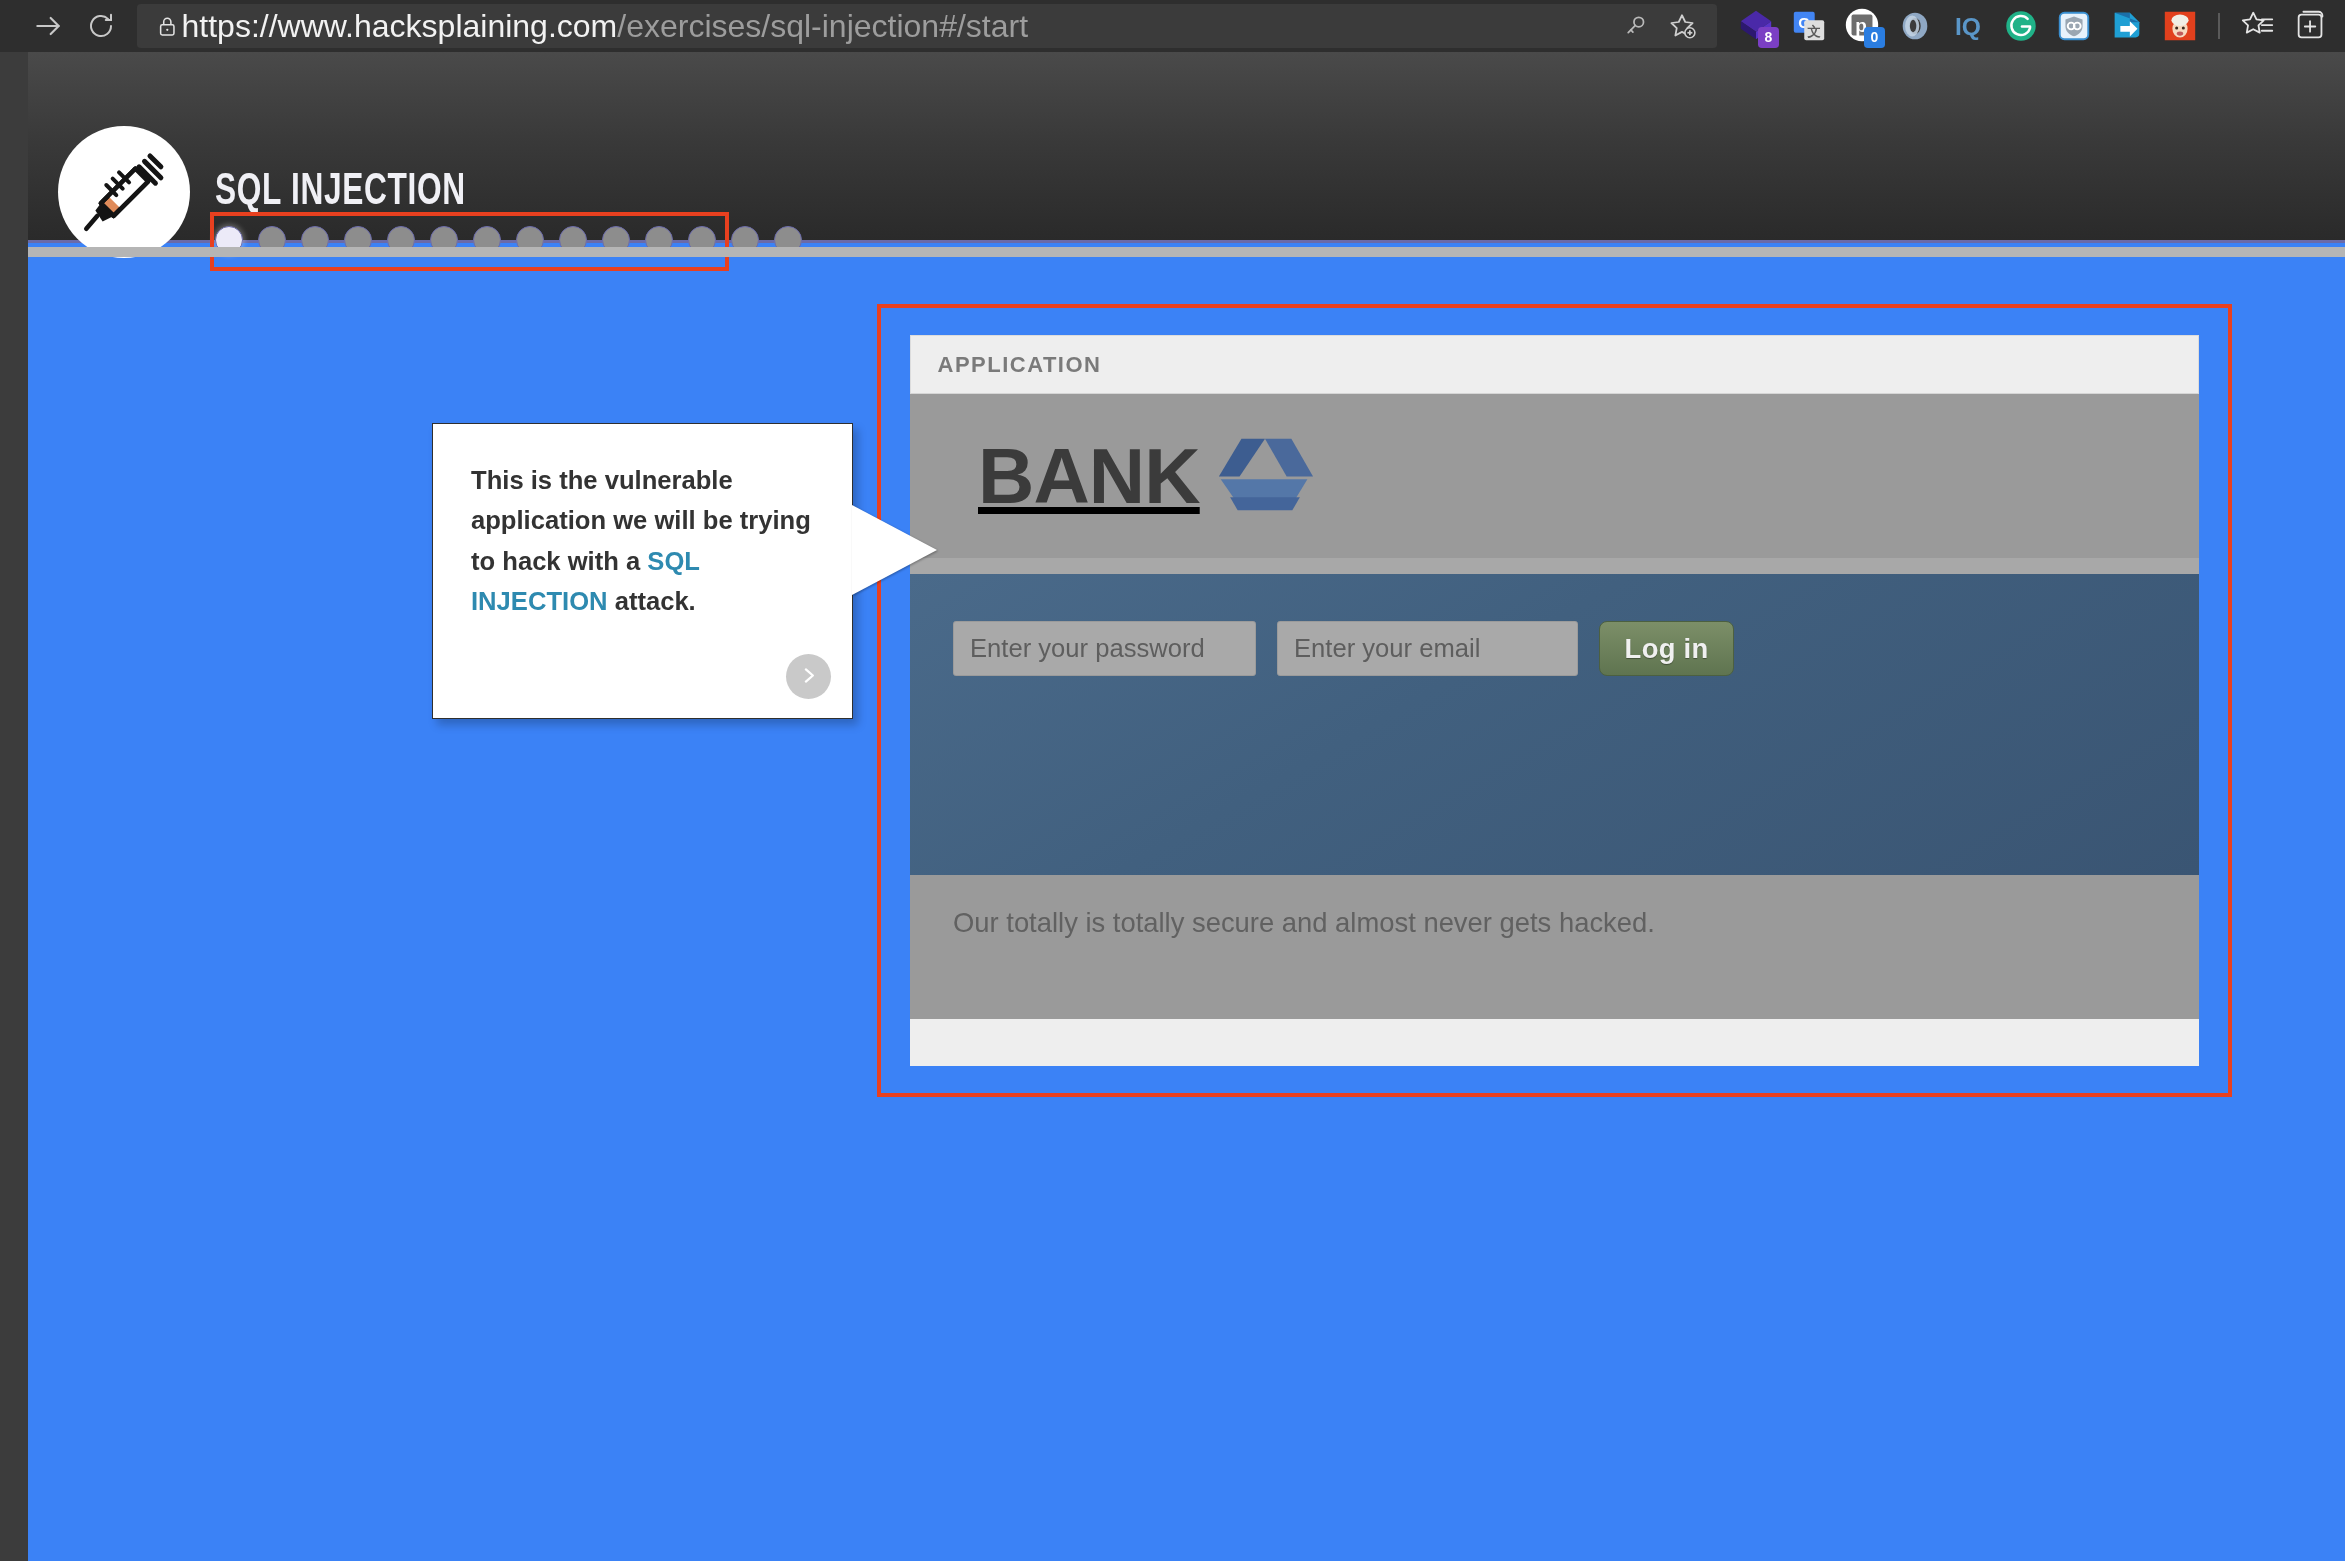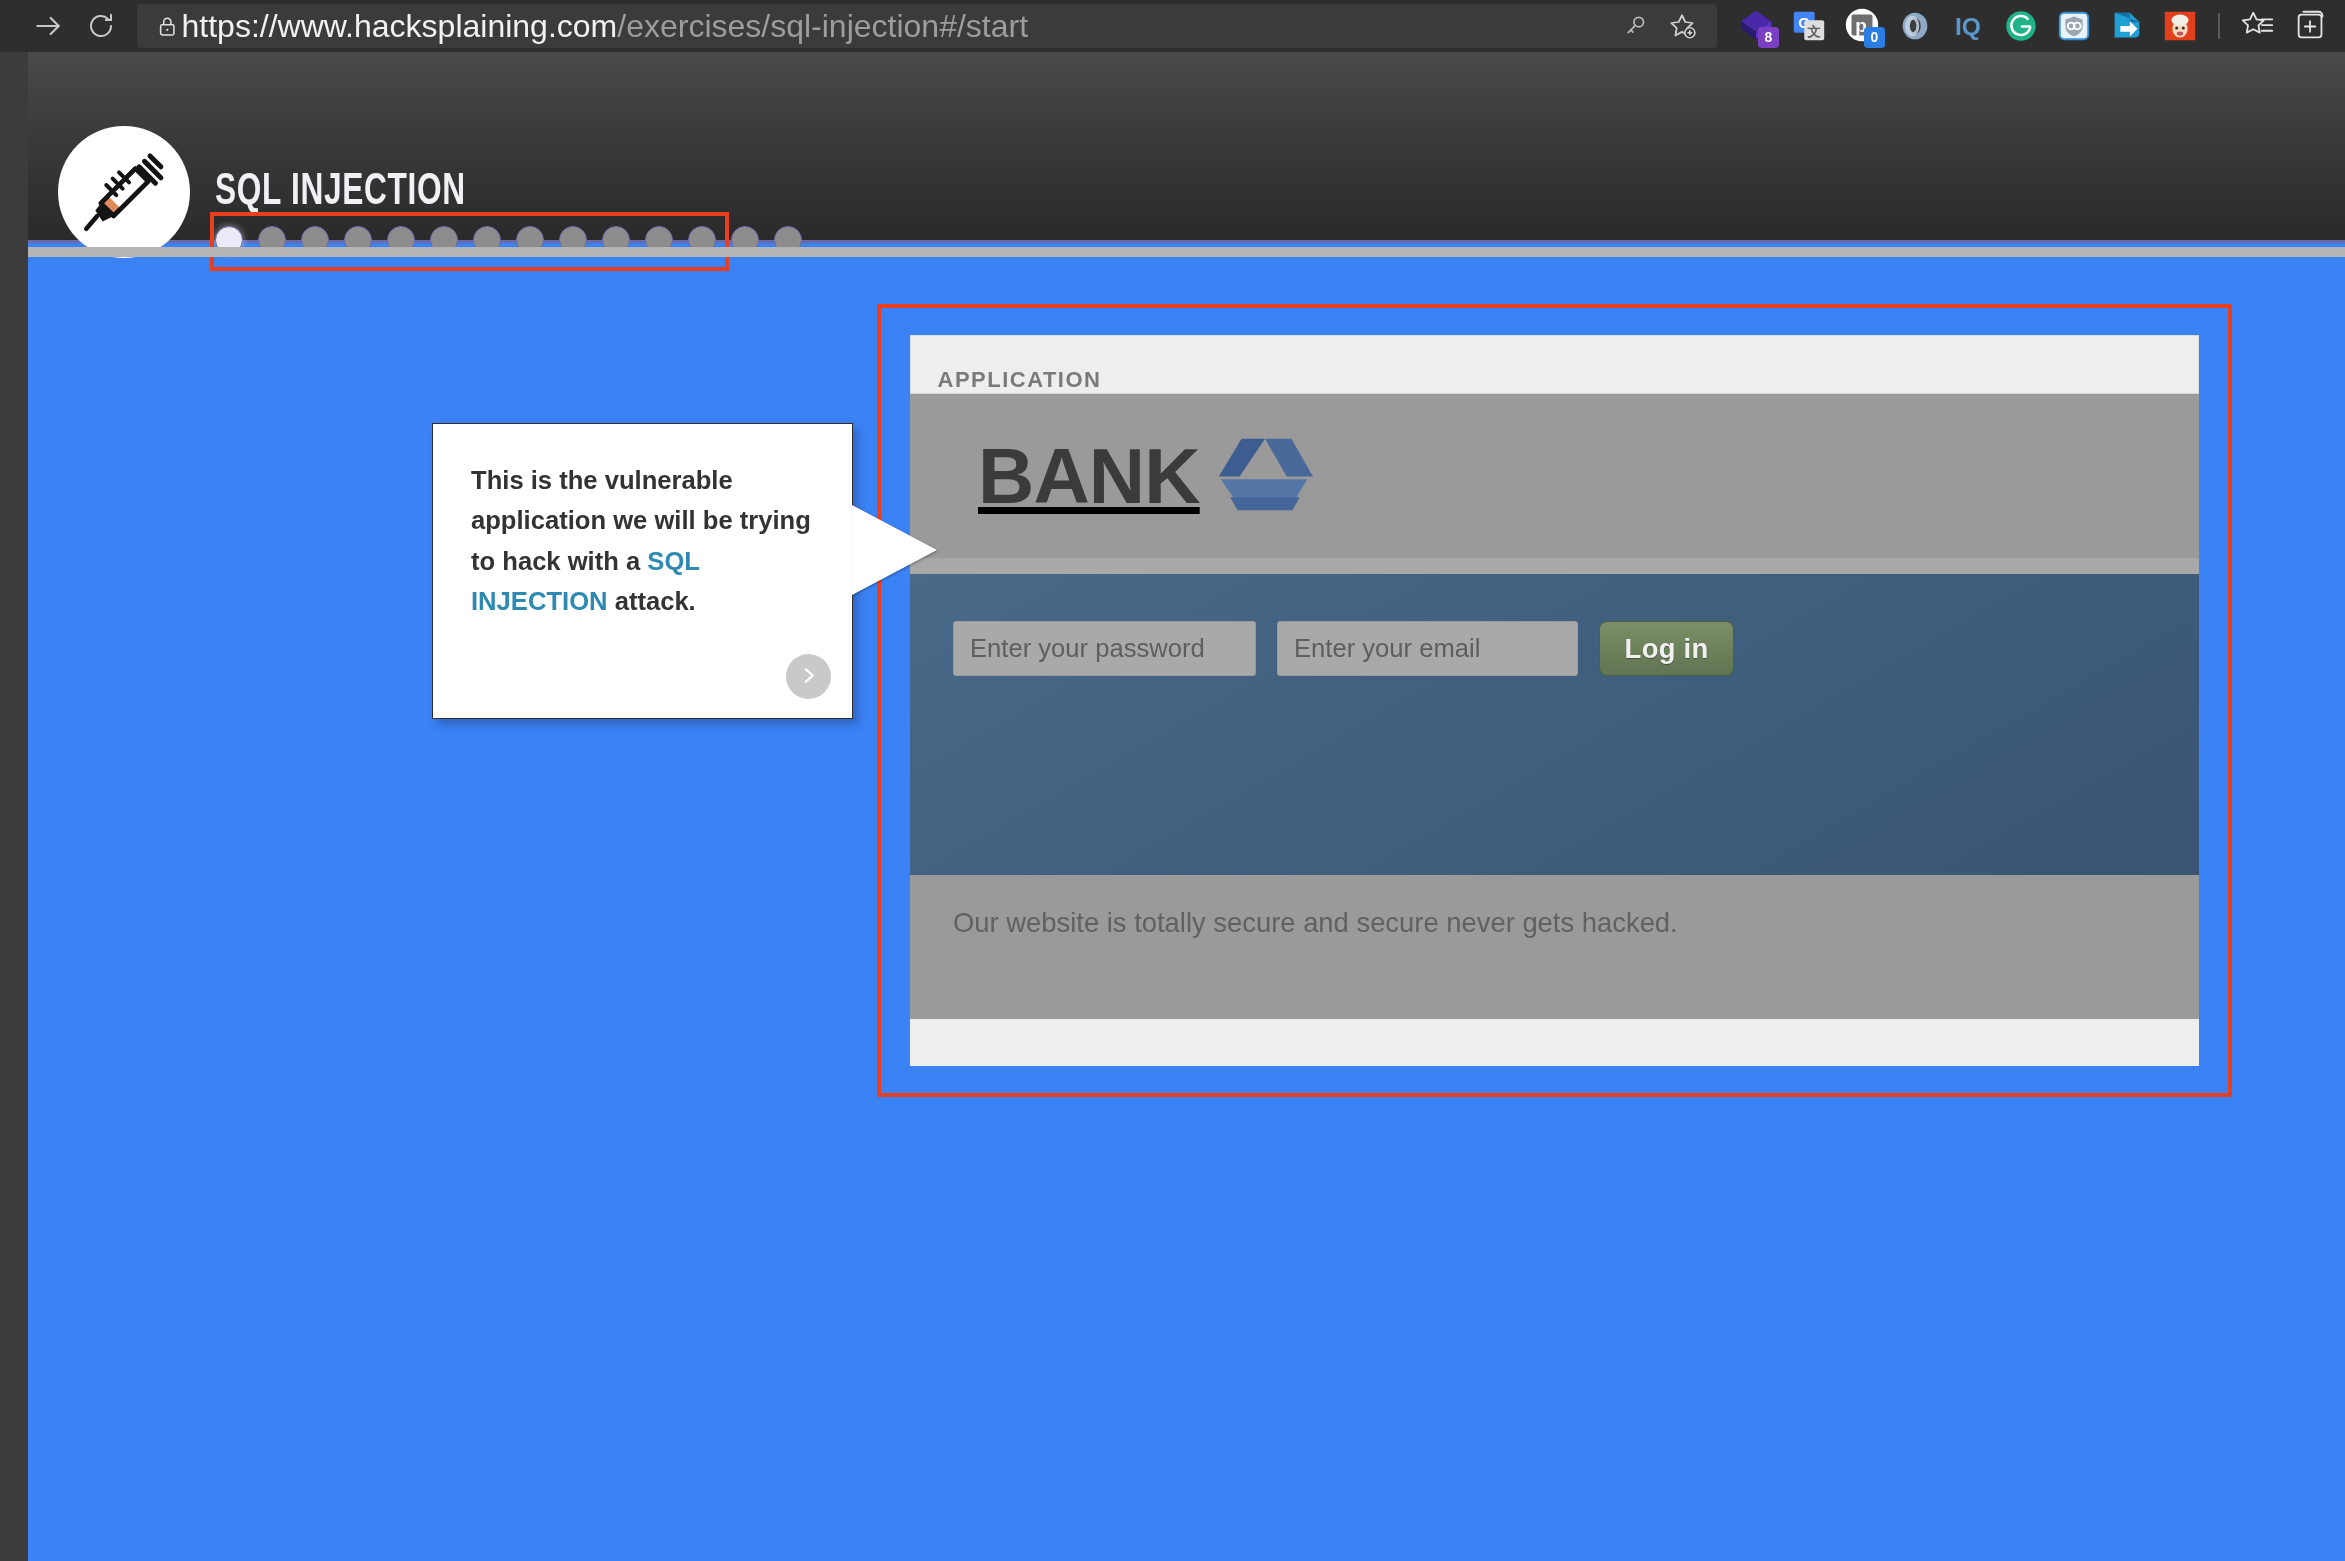--- a/index.html
+++ b/index.html
@@ -179,21 +179,21 @@
     left: 882px; top: 283px;
     width: 1289px; height: 731px;
     background: #eeeeee;
   }
   .app-panel-head {
     height: 59px;
     border: 0.9px solid #dcdcdc;
     border-bottom: 0.9px solid #d5d5d5;
     background: #eeeeee;
     display: flex;
-    align-items: flex-end;
+    align-items: center;
     padding-left: 26.5px;
   }
   .app-panel-head-label {
     font-size: 22px;
     font-weight: bold;
     color: #7a7a7a;
     letter-spacing: 1.5px;
     font-family: "Liberation Sans", sans-serif;
   }
 
@@ -554,21 +554,21 @@
 
       <div class="bank-hero">
         <form class="login-form">
           <input class="login-input password" type="text" placeholder="Enter your password" style="">
           <input class="login-input email" type="text" placeholder="Enter your email" style="">
           <button class="login-btn" type="submit">Log in</button>
         </form>
       </div>
 
       <div class="bank-footer">
-        <p>Our website is totally secure and secure never gets hacked.</p>
+        <p>Our totally is totally secure and almost never gets hacked.</p>
       </div>
     </div>
   </div>
 
   <div class="anno-app"></div>
 
   <div class="callout">
     <div class="callout-body"><span>This is the vulnerable application we will be trying to hack with a </span><span class="hl">SQL INJECTION</span><span> attack.</span></div>
     <div class="callout-next">
       <span>

